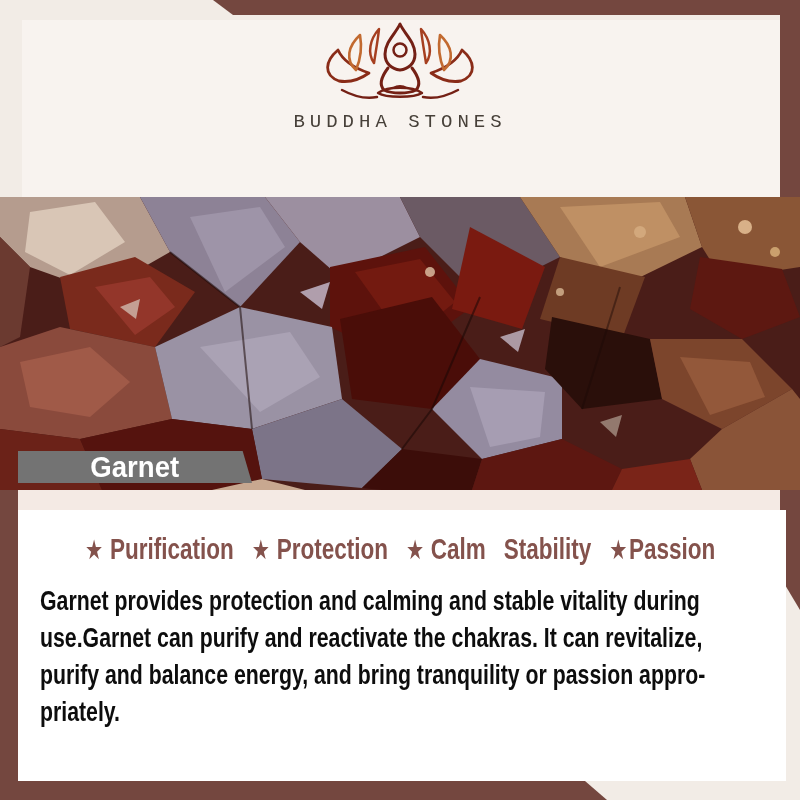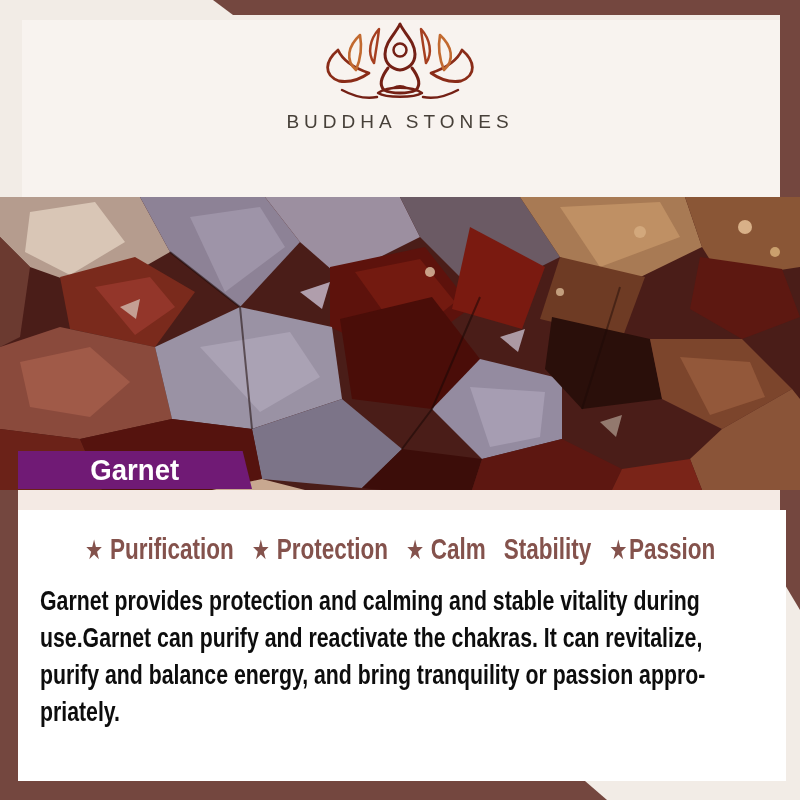--- a/index.html
+++ b/index.html
@@ -26,37 +26,37 @@
   .left-strip-photo{position:absolute;left:0;top:197px;width:18px;height:293px;background:rgba(116,71,63,.55);}
   .left-strip-bottom{position:absolute;left:0;top:490px;width:18px;height:310px;background:#74473f;}
   .bottom-band{
     position:absolute;left:0;top:781px;width:800px;height:19px;background:#74473f;
     clip-path:polygon(0 0,585px 0,607px 100%,0 100%);
   }
   
   .logo{position:absolute;left:315px;top:22px;width:170px;height:90px;}
   .brand{
     position:absolute;left:0;top:111px;width:800px;text-align:center;
-    font-family:Liberation Sans, sans-serif;font-size:19px;letter-spacing:5px;
+    font-family:Liberation Mono, monospace;font-size:19px;letter-spacing:5px;
     color:#474039;
   }
   
   .heading-band{
     position:absolute;left:163px;top:143px;width:477px;height:54px;
     background:#fcf9f6;display:flex;align-items:center;justify-content:center;
   }
   .heading-title{
     font-size:40px;font-weight:bold;color:#6d443c;white-space:nowrap;
     transform:scaleX(.70);letter-spacing:0px;
   }
   
   .photo{position:absolute;left:0;top:197px;width:800px;height:293px;}
   
   .stone-label{
-    position:absolute;left:18px;top:451px;width:234px;height:38px;background:#701a75;
+    position:absolute;left:18px;top:451px;width:234px;height:32px;background:#737373;
     clip-path:polygon(0 0,96% 0,100% 100%,0 100%);
     display:flex;align-items:center;justify-content:center;
   }
   .stone-label span{
     color:#ffffff;font-size:29px;font-weight:bold;transform:scaleX(.95);
   }
   
   .cream-strip{position:absolute;left:18px;top:490px;width:762px;height:20px;background:#f4eae4;}
   .white-panel{position:absolute;left:18px;top:510px;width:768px;height:271px;background:#ffffff;}
   

